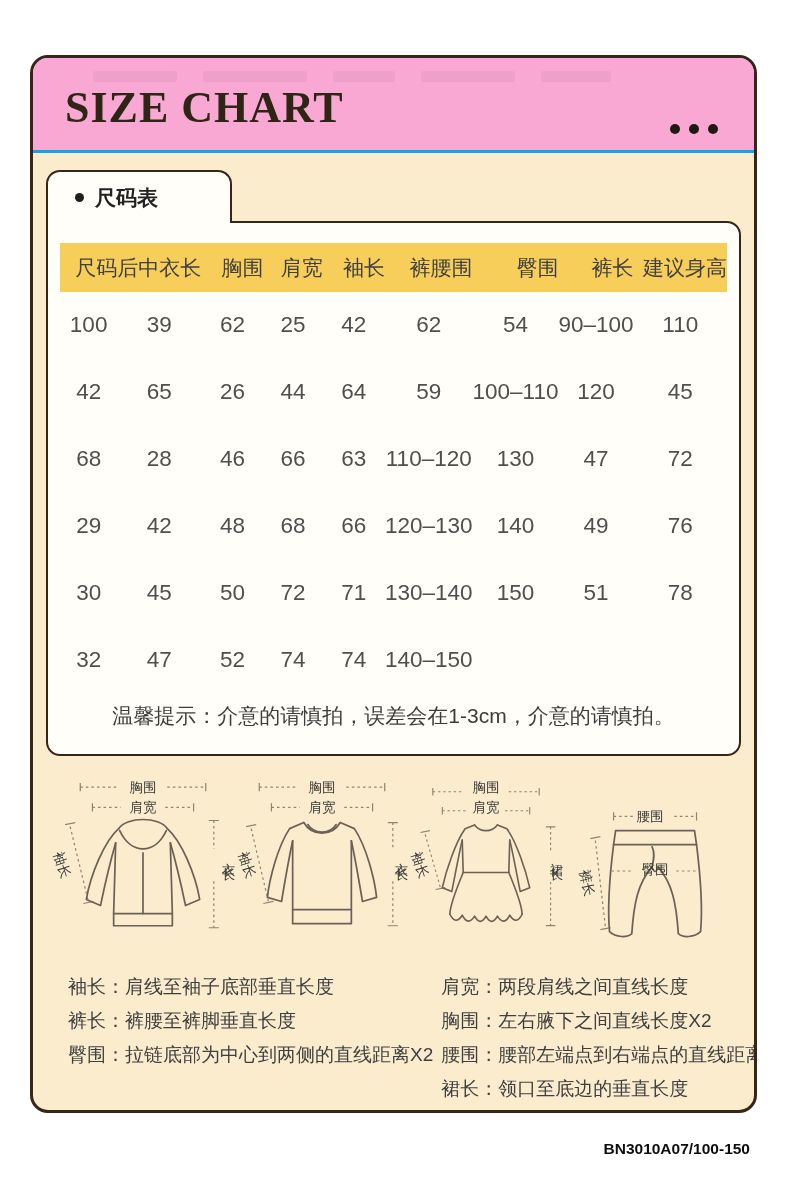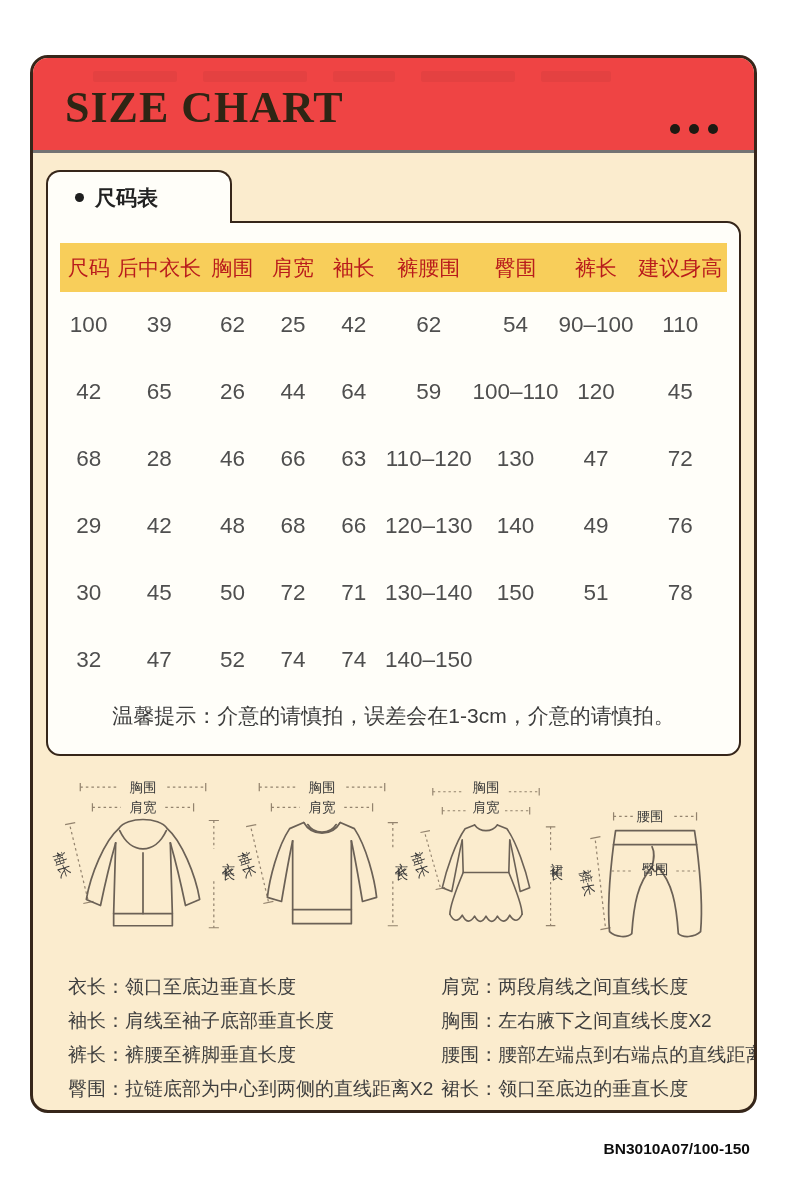--- a/index.html
+++ b/index.html
@@ -4,41 +4,41 @@
 <style>
   * { margin:0; padding:0; box-sizing:border-box; }
   html,body { width:790px; height:1186px; background:#ffffff; font-family:"Liberation Sans", sans-serif; }
   .page { position:relative; width:790px; height:1186px; overflow:hidden; }
 
   
   .frame { position:absolute; left:30px; top:55px; width:727px; height:1058px;
            border:3px solid #36261a; border-radius:18px; background:#FBECCE; overflow:hidden; }
 
   
-  .band { position:relative; height:95px; background:#ef4444; border-bottom:3px solid #737373; }
+  .band { position:relative; height:95px; background:#f9a8d4; border-bottom:3px solid #0ea5e9; }
   .band-title { position:absolute; left:32px; top:24px; font-family:"Liberation Serif", serif;
                 font-weight:700; font-size:44px; letter-spacing:1px; color:#2e2514; }
   .deco-strip { position:absolute; top:13px; height:11px; background:rgba(0,0,0,0.045); border-radius:2px; }
   .dots { position:absolute; right:36px; bottom:16px; display:flex; gap:9px; }
   .dots i { width:10px; height:10px; border-radius:50%; background:#1d1a12; display:block; }
 
   .content { position:relative; padding:17px 13px 0; }
 
   
   .tab { position:relative; z-index:2; width:186px; height:53px; background:#fffef9;
          border:2.5px solid #36261a; border-bottom:none; border-radius:14px 14px 0 0;
          display:flex; align-items:center; gap:11px; padding-left:27px; margin-bottom:-2.5px; }
   .tab .bullet { width:9px; height:9px; border-radius:50%; background:#1f1f1f; }
   .tab .tab-label { font-size:21px; font-weight:700; color:#222222; }
 
   
   .card { position:relative; z-index:1; background:#fffef9; border:2.5px solid #36261a;
           border-radius:0 14px 14px 14px; padding:20px 12px 14px; }
   .size-table { display:grid; grid-template-columns:0.92fr 1.3fr 1fr 0.95fr 1fr 1.12fr 0.95fr 0.9fr 1.5fr; }
-  .th { background:#F8CE5A; padding:11px 0 10px; font-size:21px; color:#b91c1c; text-align:center; white-space:nowrap; }
+  .th { background:#F8CE5A; padding:11px 0 10px; font-size:21px; color:#404040; text-align:right; white-space:nowrap; }
   .td { height:67px; display:flex; align-items:center; justify-content:center;
         font-size:22.5px; color:#4f4f4f; white-space:nowrap; }
   .note { text-align:center; font-size:21px; color:#3c3c3c; padding:8px 0 10px; }
 
   
   .diagrams { display:flex; justify-content:space-between; margin-top:20px; padding:0 6px; height:178px; }
   .diagram { position:relative; height:172px; }
   .diagram svg { position:absolute; inset:0; width:100%; height:100%; }
   .d-jacket { width:182px; }
   .d-sweatshirt { width:170px; }
@@ -249,21 +249,20 @@
           </svg>
           <span class="dlbl lbl-top">腰围</span>
           <span class="dlbl lbl-mid">臀围</span>
           <span class="dlbl lbl-left">裤长</span>
         </div>
 
       </div>
 
       <div class="defs">
         <div class="def-col">
-          <div class="def-item"><span>衣长</span><span>：</span><span>领口至底边垂直长度</span></div>
           <div class="def-item"><span>袖长</span><span>：</span><span>肩线至袖子底部垂直长度</span></div>
           <div class="def-item"><span>裤长</span><span>：</span><span>裤腰至裤脚垂直长度</span></div>
           <div class="def-item"><span>臀围</span><span>：</span><span>拉链底部为中心到两侧的直线距离X2</span></div>
         </div>
         <div class="def-col">
           <div class="def-item"><span>肩宽</span><span>：</span><span>两段肩线之间直线长度</span></div>
           <div class="def-item"><span>胸围</span><span>：</span><span>左右腋下之间直线长度X2</span></div>
           <div class="def-item"><span>腰围</span><span>：</span><span>腰部左端点到右端点的直线距离X2</span></div>
           <div class="def-item"><span>裙长</span><span>：</span><span>领口至底边的垂直长度</span></div>
         </div>

